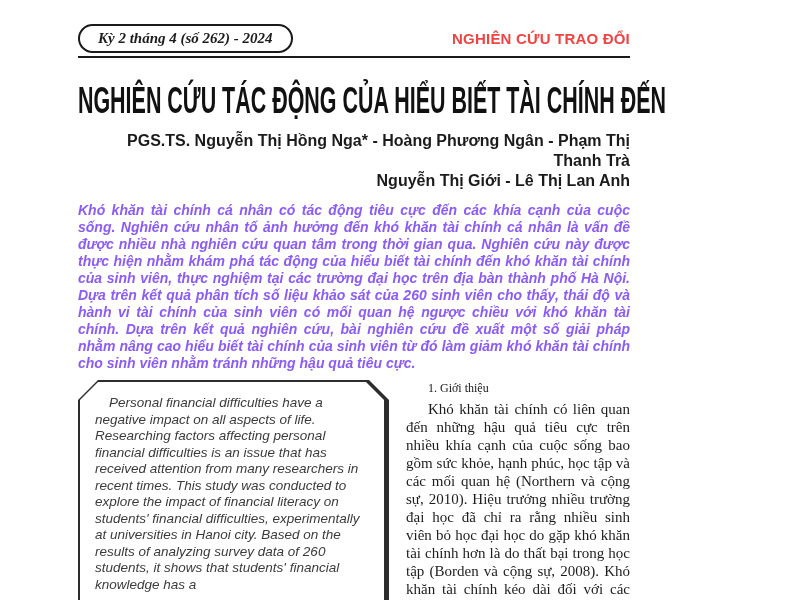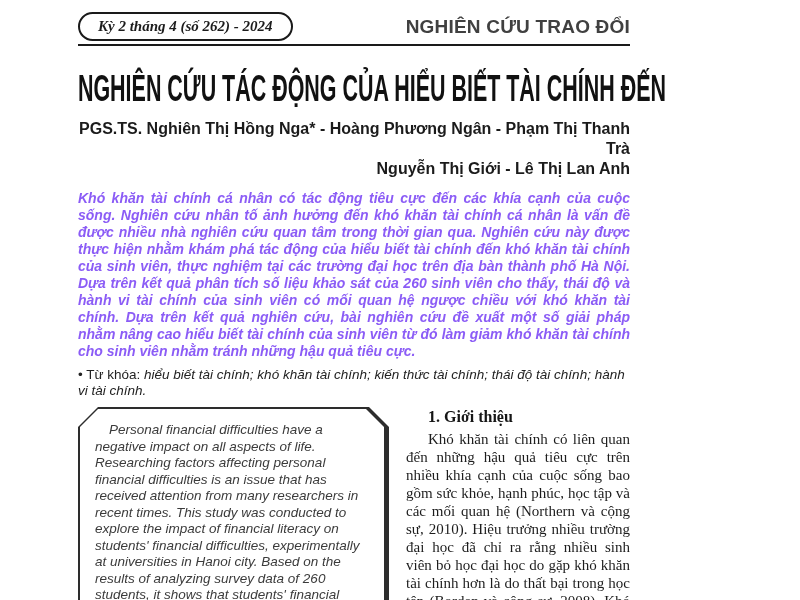--- a/index.html
+++ b/index.html
@@ -6,38 +6,38 @@
   html, body { margin: 0; padding: 0; }
   body {
     width: 800px; height: 600px; overflow: hidden;
     background: #ffffff;
     font-family: "Liberation Sans", sans-serif;
     color: #1c1c1c;
   }
   .page {
     position: relative;
     width: 692px; height: 600px;
-    padding: 12px 62px 0 78px;
+    padding: 24px 62px 0 78px;
     overflow: hidden;
   }
   
   .header {
     display: flex; justify-content: space-between; align-items: center;
   }
   .issue-badge {
     border: 2px solid #1a1a1a;
     border-radius: 17px;
     padding: 4px 18px;
     font-family: "Liberation Serif", serif;
     font-style: italic; font-weight: bold;
     font-size: 15px; white-space: nowrap;
   }
   .section-name {
-    font-weight: bold; font-size: 19px; letter-spacing: 0.2px;
-    color: #404040;
+    font-weight: bold; font-size: 15px; letter-spacing: 0.2px;
+    color: #ef4444;
   }
   .header-rule { height: 2px; background: #1a1a1a; margin-top: 3px; }
 
   
   .title { margin: 21px 0 8px 0; padding: 0; }
   .title-line { display: flex; justify-content: center; height: 44px; align-items: center; margin-left: 36px; }
   .title-line span {
     font-weight: bold; font-size: 37px; line-height: 44px;
     white-space: nowrap;
     transform: scaleX(0.58);
@@ -90,21 +90,21 @@
     margin: 0;
     font-style: italic;
     font-size: 13.5px; line-height: 16.5px;
     color: #3b3b3b;
     text-indent: 14px;
   }
   .col-right { flex: 1; font-family: "Liberation Serif", serif; }
   .intro-heading {
     margin: 1px 0 4px 0;
     font-family: "Liberation Serif", serif;
-    font-size: 16px; font-weight: bold;
+    font-size: 12px; font-weight: normal;
     text-indent: 22px; color: #161616;
   }
   .intro-text {
     margin: 0;
     font-size: 15px; line-height: 18px;
     text-align: justify;
     text-indent: 22px;
     color: #1d1d1d;
   }
 </style>
@@ -122,27 +122,26 @@
 
   <div class="header-rule"></div>
 
   <h1 class="title">
     <div class="title-line">
       <span>NGHIÊN CỨU TÁC ĐỘNG CỦA HIỂU BIẾT TÀI CHÍNH ĐẾN</span>
     </div>
   </h1>
 
   <div class="authors">
-    <div>PGS.TS. Nghiên Thị Hồng Nga* - Hoàng Phương Ngân - Phạm Thị Thanh Trà</div>
+    <div>PGS.TS. Nguyễn Thị Hồng Nga* - Hoàng Phương Ngân - Phạm Thị Thanh Trà</div>
     <div>Nguyễn Thị Giới - Lê Thị Lan Anh</div>
   </div>
 
   <p class="abstract-vi">Khó khăn tài chính cá nhân có tác động tiêu cực đến các khía cạnh của cuộc sống. Nghiên cứu nhân tố ảnh hưởng đến khó khăn tài chính cá nhân là vấn đề được nhiều nhà nghiên cứu quan tâm trong thời gian qua. Nghiên cứu này được thực hiện nhằm khám phá tác động của hiểu biết tài chính đến khó khăn tài chính của sinh viên, thực nghiệm tại các trường đại học trên địa bàn thành phố Hà Nội. Dựa trên kết quả phân tích số liệu khảo sát của 260 sinh viên cho thấy, thái độ và hành vi tài chính của sinh viên có mối quan hệ ngược chiều với khó khăn tài chính. Dựa trên kết quả nghiên cứu, bài nghiên cứu đề xuất một số giải pháp nhằm nâng cao hiểu biết tài chính của sinh viên từ đó làm giảm khó khăn tài chính cho sinh viên nhằm tránh những hậu quả tiêu cực.</p>
 
-  <p class="keywords"><span class="kw-label">• Từ khóa: </span><span class="kw-text">hiểu biết tài chính; khó khăn tài chính; kiến thức tài chính; thái độ tài chính; hành vi tài chính.</span></p>
 
   <div class="columns">
 
     <div class="col-left">
       <div class="en-box-outer">
         <div class="en-box-inner">
           <p class="abstract-en">Personal financial difficulties have a negative impact on all aspects of life. Researching factors affecting personal financial difficulties is an issue that has received attention from many researchers in recent times. This study was conducted to explore the impact of financial literacy on students' financial difficulties, experimentally at universities in Hanoi city. Based on the results of analyzing survey data of 260 students, it shows that students' financial knowledge has a</p>
         </div>
       </div>
     </div>

